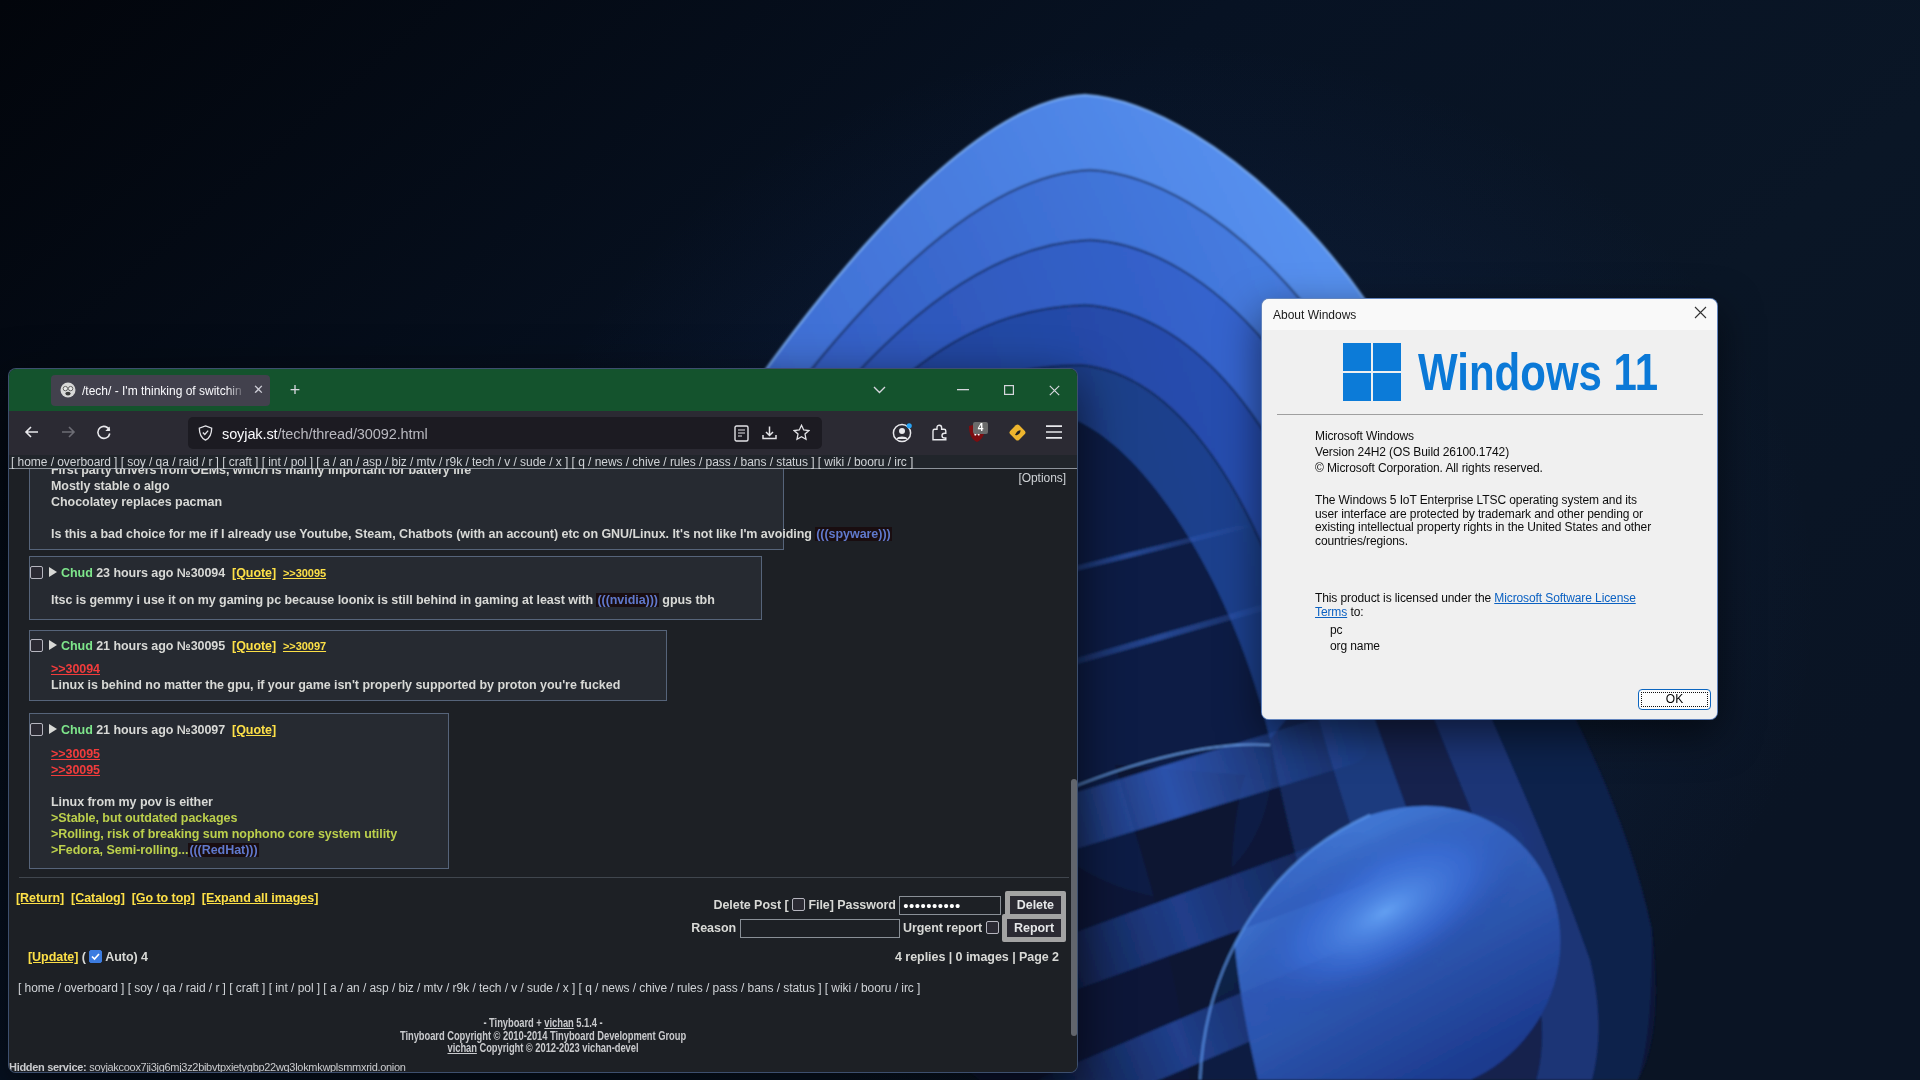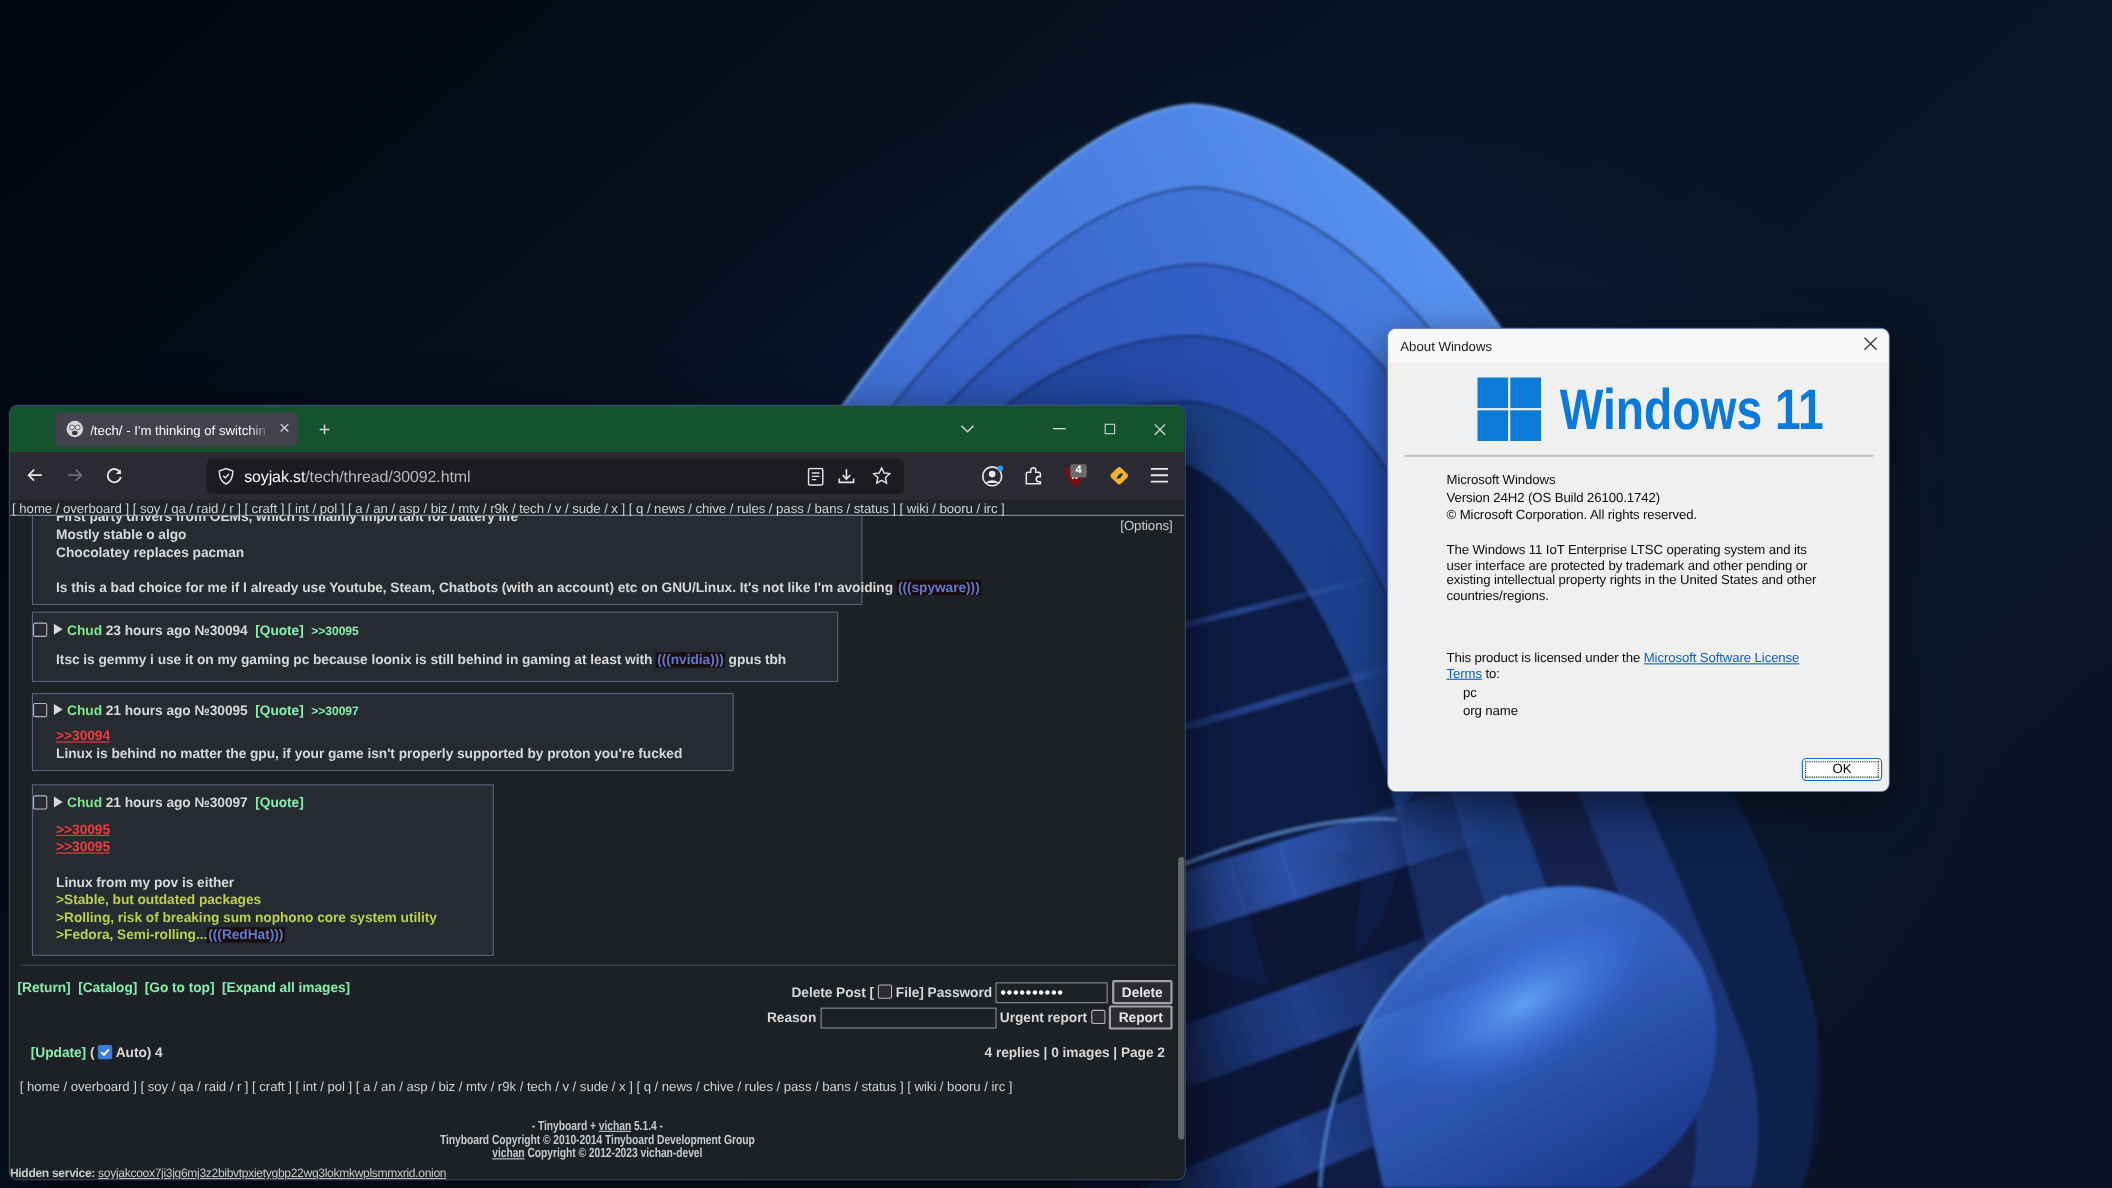--- a/index.html
+++ b/index.html
@@ -16,29 +16,29 @@
 #urltext{position:absolute;left:34px;top:9px;font-size:14.5px;color:#fbfbfe;letter-spacing:-0.1px}
 #urltext .dim{color:#b9b9c0}
 .navic{position:absolute;top:13px;color:#e8e8ec}
 
 #page{position:absolute;left:0;top:86px;width:100%;height:619px;background:#1d2025;color:#d8d9d6;font-weight:700;font-size:12.5px;letter-spacing:-0.05px;overflow:hidden}
 #boardnav{position:absolute;left:0;top:0;width:100%;height:14px;background:#21252b;border-bottom:1px solid #8d939b;color:#cfd2d6;font-size:12px;font-weight:400;line-height:14px;z-index:5}
 #boardnav .l{position:absolute;left:2px;top:0}
 #boardnav .r{position:absolute;right:11px;top:16px}
 .pbox{position:absolute;background:#262a31;border:1px solid #56647a;z-index:1}
 .name{color:#7ee68b}
-.qlink{color:#86efac;}
+.qlink{color:#fde047;text-decoration:underline}
 .cite{color:#f23c3c;text-decoration:underline}
 .green{color:#bcd04c}
 .det{color:#6079cc;background:#190d10;padding:0 1px}
 .chk{display:inline-block;width:13px;height:13px;background:#2b2a33;border:1px solid #b6b6bf;border-radius:2px;vertical-align:-2px}
 .tri{display:inline-block;width:0;height:0;border-left:8px solid #d8d9d6;border-top:5px solid transparent;border-bottom:5px solid transparent;margin:0 4px 0 6px}
 input.txt{background:#1d2025;border:1px solid #8a9097;color:#fff;height:19px;vertical-align:middle;font-size:11px}
 input.pw{font-size:15px;letter-spacing:0.5px;padding-left:3px}
-.btn{display:inline-block;background:#2b2a33;border:2px solid #a3a3a3;color:#e6e7e9;font-weight:700;font-size:12.5px;padding:2px 7px;border-radius:2px}
+.btn{display:inline-block;background:#2b2a33;border:5px solid #a3a3a3;color:#e6e7e9;font-weight:700;font-size:12.5px;padding:2px 7px;border-radius:2px}
 #sbthumb{position:absolute;right:0px;top:324px;width:6px;height:257px;background:#62666d;border-radius:3px;z-index:6}
 
 #dlg{position:absolute;left:1261px;top:298px;width:457px;height:422px;background:#f0f0f0;border-radius:8px;border:1px solid rgba(62,105,176,.8);box-shadow:0 14px 42px rgba(0,0,0,.55);overflow:hidden;color:#101010}
 #dlgtitle{position:absolute;left:0;top:0;width:100%;height:31px;background:#f9f9f9}
 #dlgtitle span{position:absolute;left:11px;top:9px;font-size:12px;color:#191919}
 #dlgx{position:absolute;right:10px;top:7px}
 #dlgbody{position:absolute;left:0;top:31px;width:100%;height:391px;background:#f0f0f0;font-size:12px}
 .dtext{position:absolute;left:53px;font-size:12px;color:#0c0c0c;letter-spacing:-0.1px}
 #w11logo{position:absolute;left:81px;top:13px;width:58px;height:58px}
 #dlgsep{position:absolute;left:15px;top:84px;width:426px;height:1px;background:#9f9f9f}
@@ -290,19 +290,19 @@
         <rect x="0" y="0" width="28" height="28" fill="#0c7bd8"></rect>
         <rect x="30" y="0" width="28" height="28" fill="#0c7bd8"></rect>
         <rect x="0" y="30" width="28" height="28" fill="#0c7bd8"></rect>
         <rect x="30" y="30" width="28" height="28" fill="#0c7bd8"></rect>
       </svg>
     <svg style="position:absolute;left:156px;top:0" width="250" height="80" viewBox="0 0 250 80">
         <text x="0" y="60" font-family="Liberation Sans" font-size="52" font-weight="bold" fill="#0b79d7" textLength="240" lengthAdjust="spacingAndGlyphs">Windows 11</text>
       </svg>
     <div id="dlgsep"></div>
     <div class="dtext" style="top:98px;line-height:16px">Microsoft Windows<br>Version 24H2 (OS Build 26100.1742)<br>© Microsoft Corporation. All rights reserved.</div>
-    <div class="dtext" style="top:164px;line-height:13.5px;width:345px">The Windows 11 IoT Enterprise LTSC operating system and its user interface are protected by trademark and other pending or existing intellectual property rights in the United States and other countries/regions.</div>
+    <div class="dtext" style="top:164px;line-height:13.5px;width:345px">The Windows 5 IoT Enterprise LTSC operating system and its user interface are protected by trademark and other pending or existing intellectual property rights in the United States and other countries/regions.</div>
     <div class="dtext" style="top:262px;line-height:13.5px;width:345px">This product is licensed under the <span class="dlink">Microsoft Software License Terms</span> to:</div>
     <div class="dtext" style="left:68px;top:293px">pc</div>
     <div class="dtext" style="left:68px;top:309px">org name</div>
     <div id="okbtn"><i></i>OK</div>
   </div>
 </div>
 
 </body></html>

